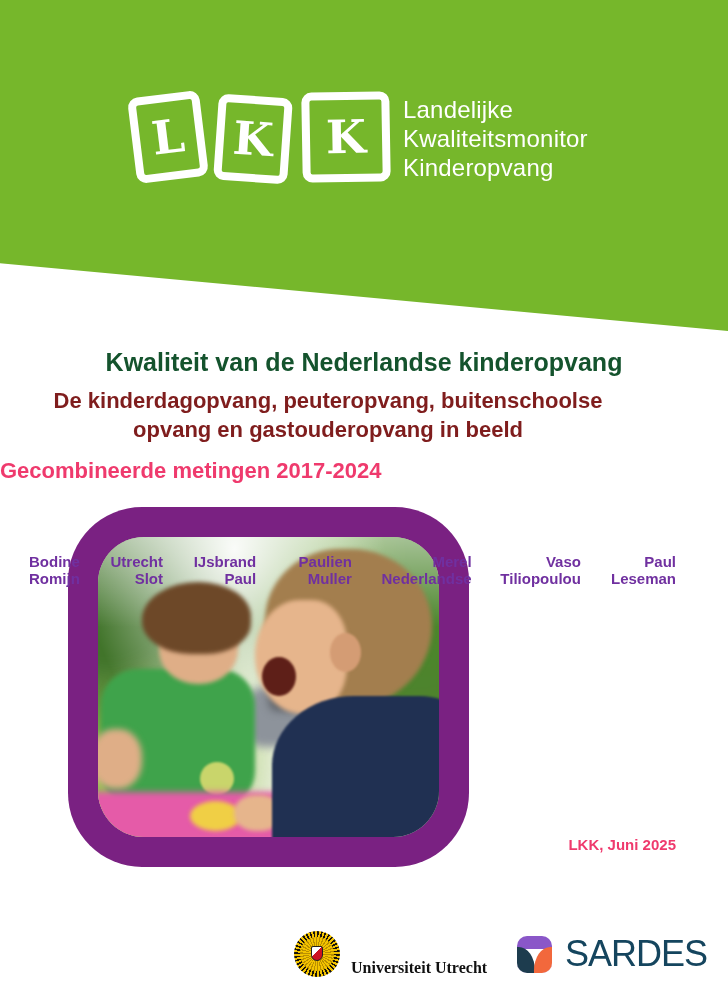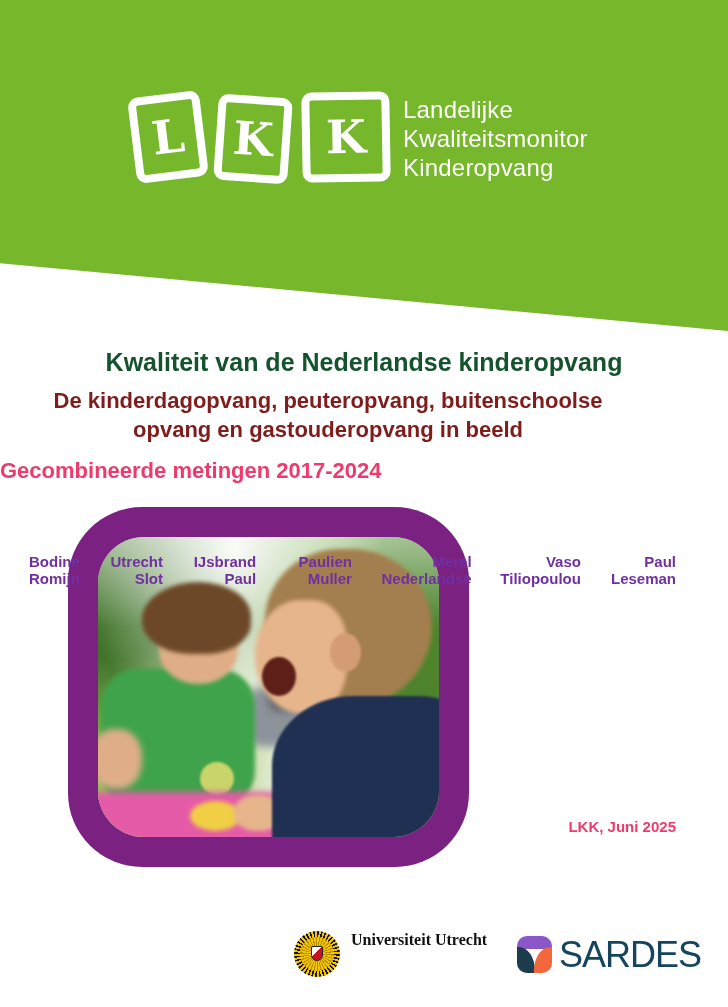--- a/index.html
+++ b/index.html
@@ -60,35 +60,35 @@
   .ph-hand{left:40%;top:86%;width:14%;height:12%;background:#e6b58c;border-radius:45%;filter:blur(2px);}
   .ph-boyR-hair{left:49%;top:4%;width:49%;height:53%;background:#a37e4e;border-radius:48% 52% 55% 45%;filter:blur(2px);}
   .ph-boyR-face{left:46%;top:21%;width:27%;height:38%;background:#e6b58c;border-radius:52% 40% 45% 55%;filter:blur(2px);}
   .ph-boyR-mouth{left:48%;top:40%;width:10%;height:13%;background:#5e1f18;border-radius:50%;filter:blur(1px);}
   .ph-boyR-ear{left:68%;top:32%;width:9%;height:13%;background:#d49c74;border-radius:50%;filter:blur(1px);}
   .ph-boyR-torso{left:51%;top:53%;width:60%;height:58%;background:#203052;border-radius:40% 28% 0 0;filter:blur(1px);}
 
   
   .authors{position:absolute;right:52px;top:553px;display:flex;flex-direction:row;gap:19px;
            text-align:right;font-size:15px;font-weight:bold;color:#7030a0;}
-  .date-line{position:absolute;right:52px;top:818px;text-align:right;
+  .date-line{position:absolute;right:52px;top:836px;text-align:right;
              font-size:15px;font-weight:bold;color:#ef3a6d;}
 
   
-  .footer-uu{position:absolute;left:294px;top:931px;display:flex;align-items:flex-start;gap:11px;}
+  .footer-uu{position:absolute;left:294px;top:931px;display:flex;align-items:flex-end;gap:11px;}
   .uu-sun{position:relative;width:46px;height:46px;border-radius:50%;
           background:repeating-conic-gradient(#17130a 0deg 4.5deg,#f2c300 4.5deg 10deg);}
   .uu-sun-inner{position:absolute;inset:6px;border-radius:50%;
           background:repeating-conic-gradient(#f2c300 0deg 7deg,#b98f00 7deg 12deg);}
   .uu-shield{position:absolute;left:17px;top:15px;width:12px;height:15px;background:
           linear-gradient(135deg,#ffffff 42%,#cc1122 42% 60%,#cc1122 60%,#cc1122 100%);
           border:1px solid #222;border-radius:2px 2px 6px 6px;box-sizing:border-box;}
   .uu-label{font-family:"Liberation Serif",serif;font-weight:bold;font-size:16px;color:#111111;}
 
-  .footer-sardes{position:absolute;left:517px;top:936px;display:flex;align-items:center;gap:7px;}
+  .footer-sardes{position:absolute;left:517px;top:936px;display:flex;align-items:flex-start;gap:13px;}
   .sardes-mark{position:relative;width:35px;height:37px;border-radius:10px;background:#8a57c8;overflow:hidden;}
   .sardes-mark-white{position:absolute;left:0;top:34%;width:100%;height:66%;background:#ffffff;}
   .sardes-mark-navy{position:absolute;left:0;top:30%;width:52%;height:70%;background:#1d3c4e;
                     border-radius:0 90% 0 0;}
   .sardes-mark-orange{position:absolute;right:0;top:30%;width:52%;height:70%;background:#f2683c;
                       border-radius:90% 0 0 0;}
   .sardes-label{font-size:36px;letter-spacing:-1px;color:#15455e;font-weight:normal;line-height:1;}
 </style>
 </head>
 <body>

